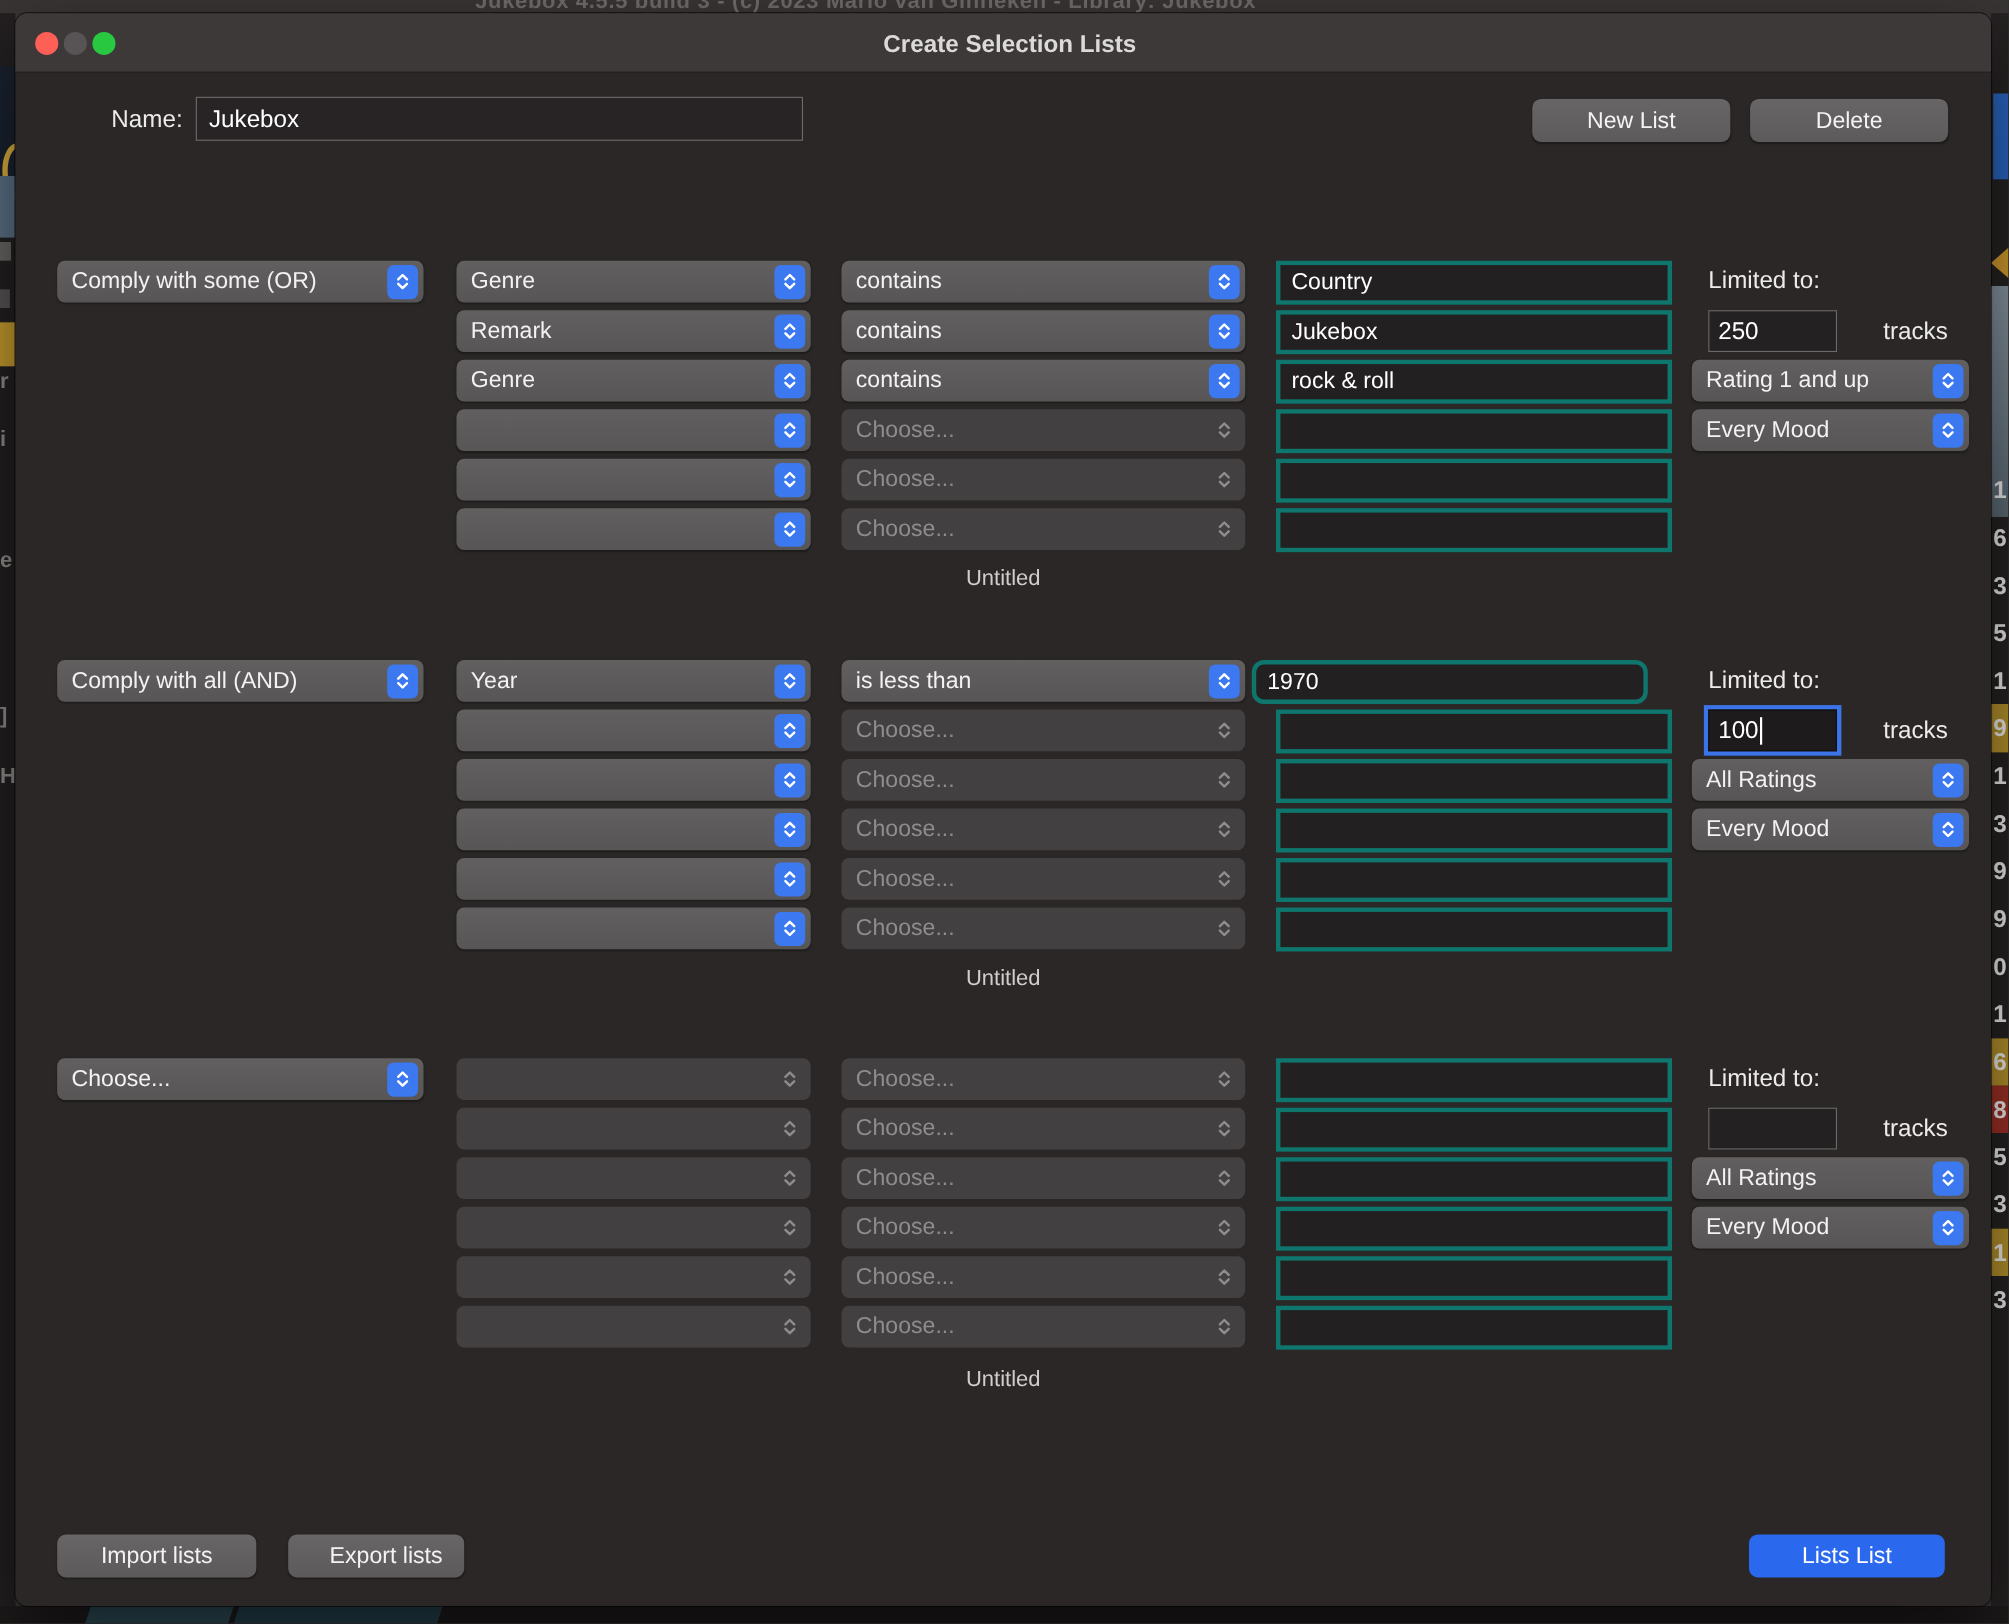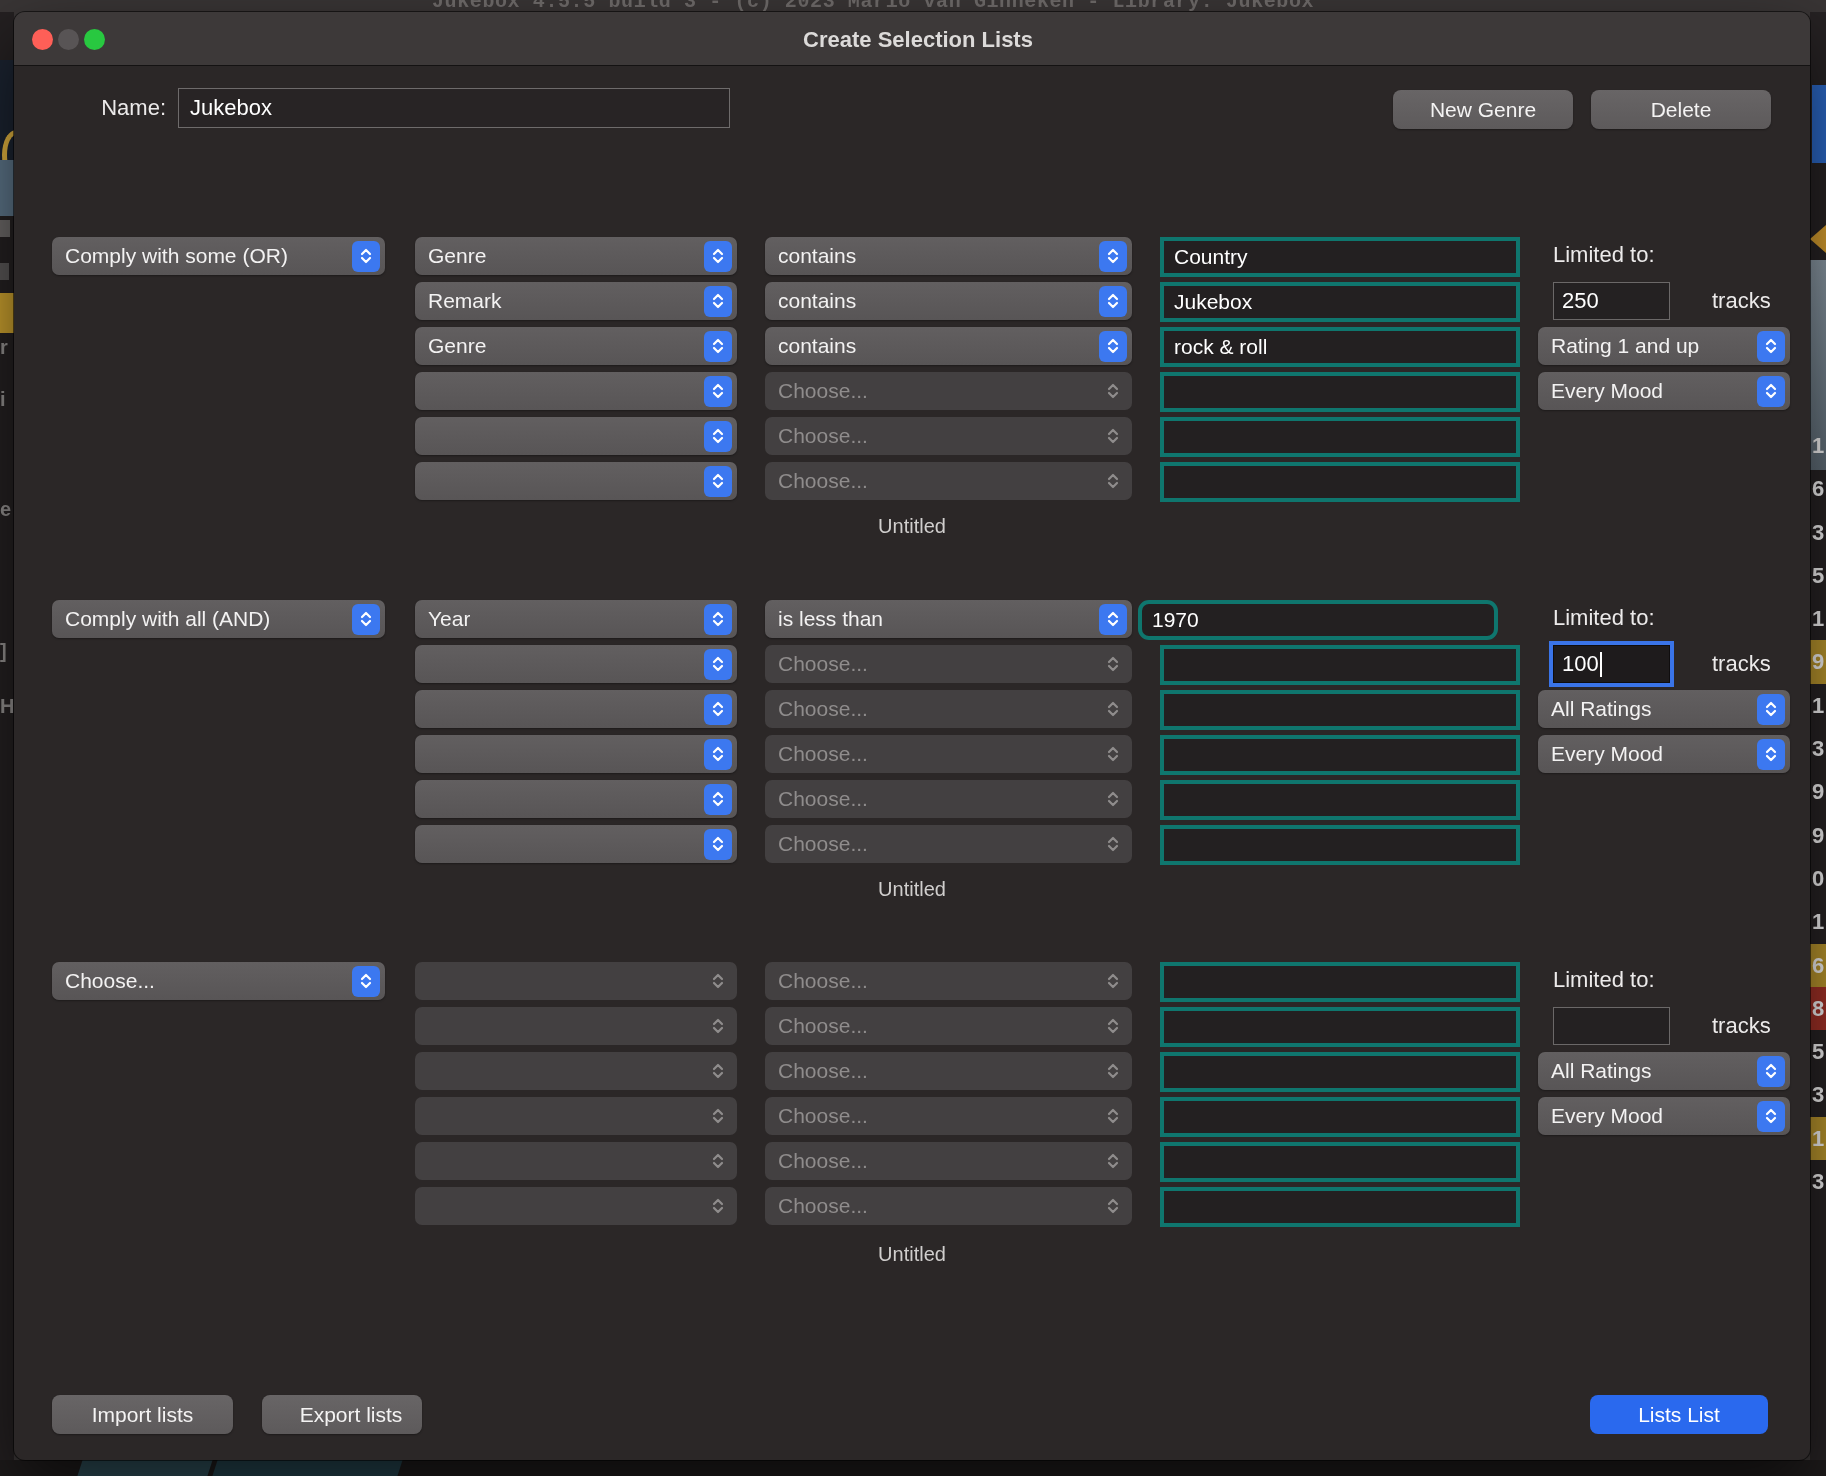--- a/index.html
+++ b/index.html
@@ -2,21 +2,21 @@
 <html><head>
 <meta charset="utf-8">
 <style>
   html,body{margin:0;padding:0;}
   body{
     position:relative;width:1826px;height:1476px;overflow:hidden;
     background:#393535;font-family:"Liberation Sans",sans-serif;
     -webkit-font-smoothing:antialiased;
   }
   
-  .bg-top{position:absolute;left:0;top:0;width:1826px;height:12px;background:#393535;overflow:hidden;z-index:1;font-family:Liberation Mono, monospace;}
+  .bg-top{position:absolute;left:0;top:0;width:1826px;height:12px;background:#393535;overflow:hidden;z-index:1;}
   .bg-top span{position:absolute;left:432px;top:-10px;font-size:20px;font-weight:bold;color:#6f6b6a;white-space:nowrap;letter-spacing:.6px;}
   .bg-left{position:absolute;left:0;top:12px;width:14px;height:1448px;background:#242021;overflow:hidden;z-index:1;}
   .bg-left .navy{position:absolute;left:0;top:48px;width:14px;height:100px;background:#1b2330;}
   .bg-left .arc{position:absolute;left:2px;top:70px;width:18px;height:40px;border-radius:50%;border:5px solid #e0b23f;border-right-color:transparent;}
   .bg-left .steel{position:absolute;left:0;top:148px;width:14px;height:56px;background:#5c7488;}
   .bg-left .blob1{position:absolute;left:0;top:208px;width:10px;height:17px;background:#6a6766;}
   .bg-left .blob2{position:absolute;left:0;top:251px;width:9px;height:17px;background:#585555;}
   .bg-left .gold{position:absolute;left:0;top:281px;width:14px;height:40px;background:#c99f2e;}
   .bg-left .frag{position:absolute;left:0;font-size:20px;font-weight:bold;color:#918e8d;}
   .bg-right{position:absolute;left:1810px;top:12px;width:16px;height:1448px;background:#262223;overflow:hidden;z-index:1;}
@@ -140,21 +140,21 @@
   <div class="titlebar">
     <span class="light red"></span>
     <span class="light gray"></span>
     <span class="light green"></span>
     <div class="title">Create Selection Lists</div>
   </div>
 
   <div class="name-label">Name:</div>
   <input class="text-input name-input" value="Jukebox" style="">
 
-  <button class="gray-btn newlist-btn">New Genre</button>
+  <button class="gray-btn newlist-btn">New List</button>
   <button class="gray-btn delete-btn">Delete</button>
 
   <div id="sections">
       <div class="section" style="top: 225px;">
         <div class="mac-select" style="left: 38px; top: 0px; width: 333px;">
           <span class="lbl">Comply with some (OR)</span>
           <span class="chev blue">
             <svg width="16" height="20" viewBox="0 0 16 20">
               <path d="M4 8 L8 4 L12 8" fill="none" stroke="currentColor" stroke-width="2.2" stroke-linecap="round" stroke-linejoin="round"></path>
               <path d="M4 12 L8 16 L12 12" fill="none" stroke="currentColor" stroke-width="2.2" stroke-linecap="round" stroke-linejoin="round"></path>

